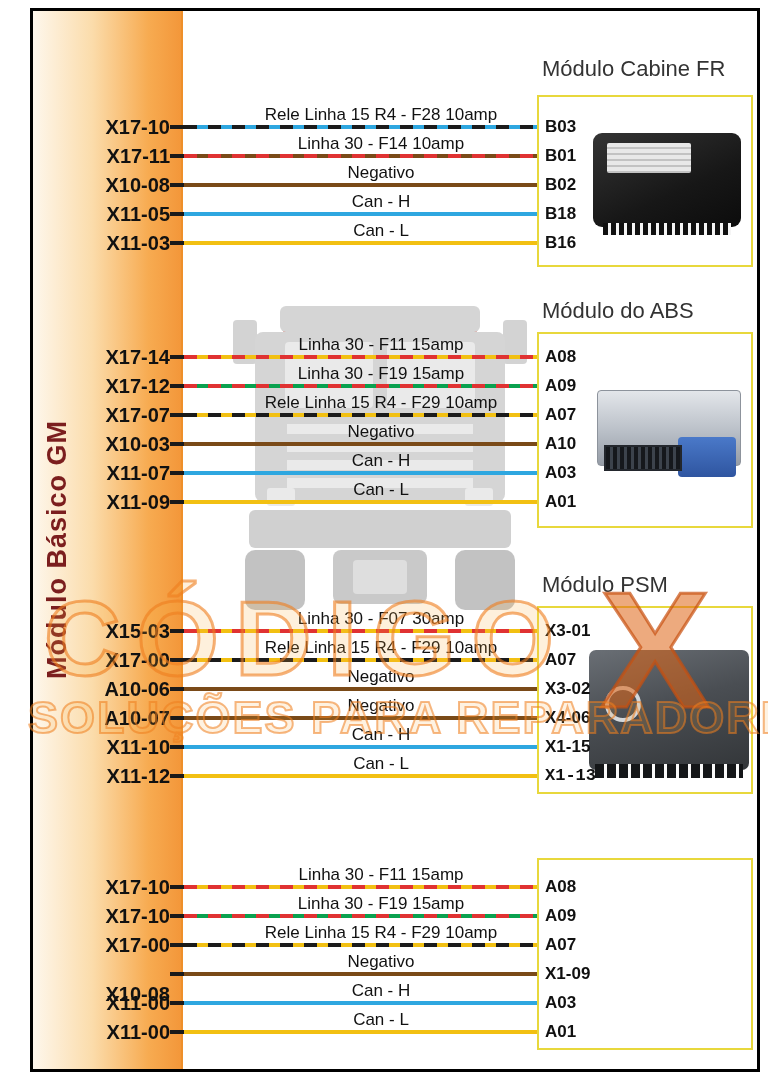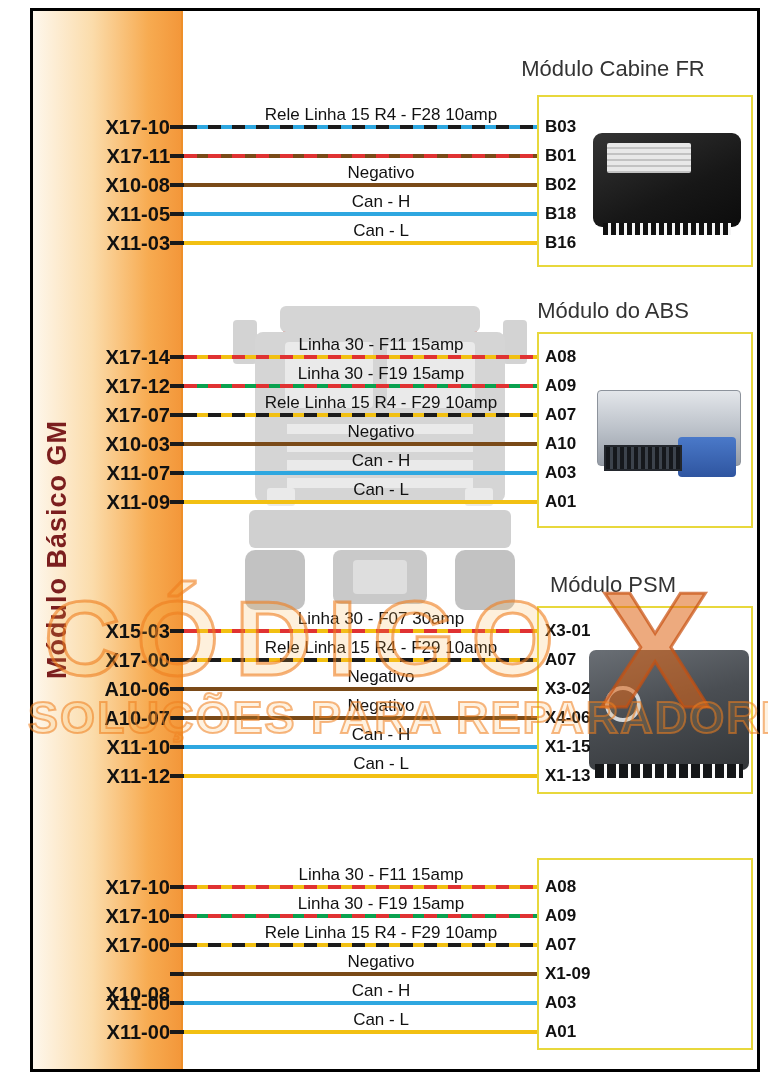--- a/index.html
+++ b/index.html
@@ -15,21 +15,21 @@
     border-right:2px solid #ee8f2a; z-index:2; }
 
   .left-module-label { position:absolute; left:36px; top:340px; width:42px; height:420px;
     writing-mode:vertical-rl; transform:rotate(180deg);
     display:flex; align-items:center; justify-content:center;
     font-size:27px; font-weight:bold; letter-spacing:1px; color:#7b1e1e; z-index:3; }
 
   .truck { position:absolute; left:225px; top:298px; width:310px; height:320px;
            z-index:2; opacity:.55; pointer-events:none; }
 
-  .section-title { position:absolute; left:505px; width:216px; text-align:center;
+  .section-title { position:absolute; left:542px; width:216px; 
                    font-size:22px; color:#333; z-index:4; white-space:nowrap; }
 
   .module-box { position:absolute; left:537px; width:216px; background:#fff;
                 border:2px solid #e8d83c; z-index:3; }
 
   .pin-left  { position:absolute; right:598px; height:24px; line-height:24px;
                text-align:right; font-size:20px; font-weight:bold; color:#111;
                z-index:4; white-space:nowrap; }
   .tick      { position:absolute; left:170px; width:14px; height:4px;
                background:#1a1a1a; z-index:4; }
@@ -123,20 +123,21 @@
     </div>
     <div class="pin-left" style="top: 115px;">X17-10</div>
     <div class="tick" style="top: 125px;"></div>
     <div class="wire-label" style="top: 105px;">Rele Linha 15 R4 - F28 10amp</div>
     <div class="wire-line" style="top: 125px; background: rgb(46, 167, 224);">
       <div class="wire-dash" style="background: repeating-linear-gradient(90deg, rgb(27, 27, 27) 0px, rgb(27, 27, 27) 13px, transparent 13px, transparent 24px);"></div>
     </div>
     <div class="pin-right" style="top: 116px;">B03</div>
     <div class="pin-left" style="top: 144px;">X17-11</div>
     <div class="tick" style="top: 154px;"></div>
+    <div class="wire-label" style="top: 134px;">Linha 30 - F14 10amp</div>
     <div class="wire-line" style="top: 154px; background: rgb(122, 74, 24);">
       <div class="wire-dash" style="background: repeating-linear-gradient(90deg, rgb(224, 50, 50) 0px, rgb(224, 50, 50) 13px, transparent 13px, transparent 24px);"></div>
     </div>
     <div class="pin-right" style="top: 145px;">B01</div>
     <div class="pin-left" style="top: 173px;">X10-08</div>
     <div class="tick" style="top: 183px;"></div>
     <div class="wire-label" style="top: 163px;">Negativo</div>
     <div class="wire-line" style="top: 183px; background: rgb(122, 74, 24);"></div>
     <div class="pin-right" style="top: 174px;">B02</div>
     <div class="pin-left" style="top: 202px;">X11-05</div>
@@ -219,21 +220,21 @@
     <div class="pin-right" style="top: 707px;">X4-06</div>
     <div class="pin-left" style="top: 735px;">X11-10</div>
     <div class="tick" style="top: 745px;"></div>
     <div class="wire-label" style="top: 725px;">Can - H</div>
     <div class="wire-line" style="top: 745px; background: rgb(46, 167, 224);"></div>
     <div class="pin-right" style="top: 736px;">X1-15</div>
     <div class="pin-left" style="top: 764px;">X11-12</div>
     <div class="tick" style="top: 774px;"></div>
     <div class="wire-label" style="top: 754px;">Can - L</div>
     <div class="wire-line" style="top: 774px; background: rgb(242, 192, 18);"></div>
-    <div class="pin-right" style="top: 765px;">X1-13</div>
+    <div class="pin-right" style="top: 765px; font-family: Liberation Mono, monospace;">X1-13</div>
     <div class="module-box" style="top: 858px; height: 192px;"></div>
     <div class="pin-left" style="top: 875px;">X17-10</div>
     <div class="tick" style="top: 885px;"></div>
     <div class="wire-label" style="top: 865px;">Linha 30 - F11 15amp</div>
     <div class="wire-line" style="top: 885px; background: rgb(242, 192, 18);">
       <div class="wire-dash" style="background: repeating-linear-gradient(90deg, rgb(224, 50, 50) 0px, rgb(224, 50, 50) 13px, transparent 13px, transparent 24px);"></div>
     </div>
     <div class="pin-right" style="top: 876px;">A08</div>
     <div class="pin-left" style="top: 904px;">X17-10</div>
     <div class="tick" style="top: 914px;"></div>

